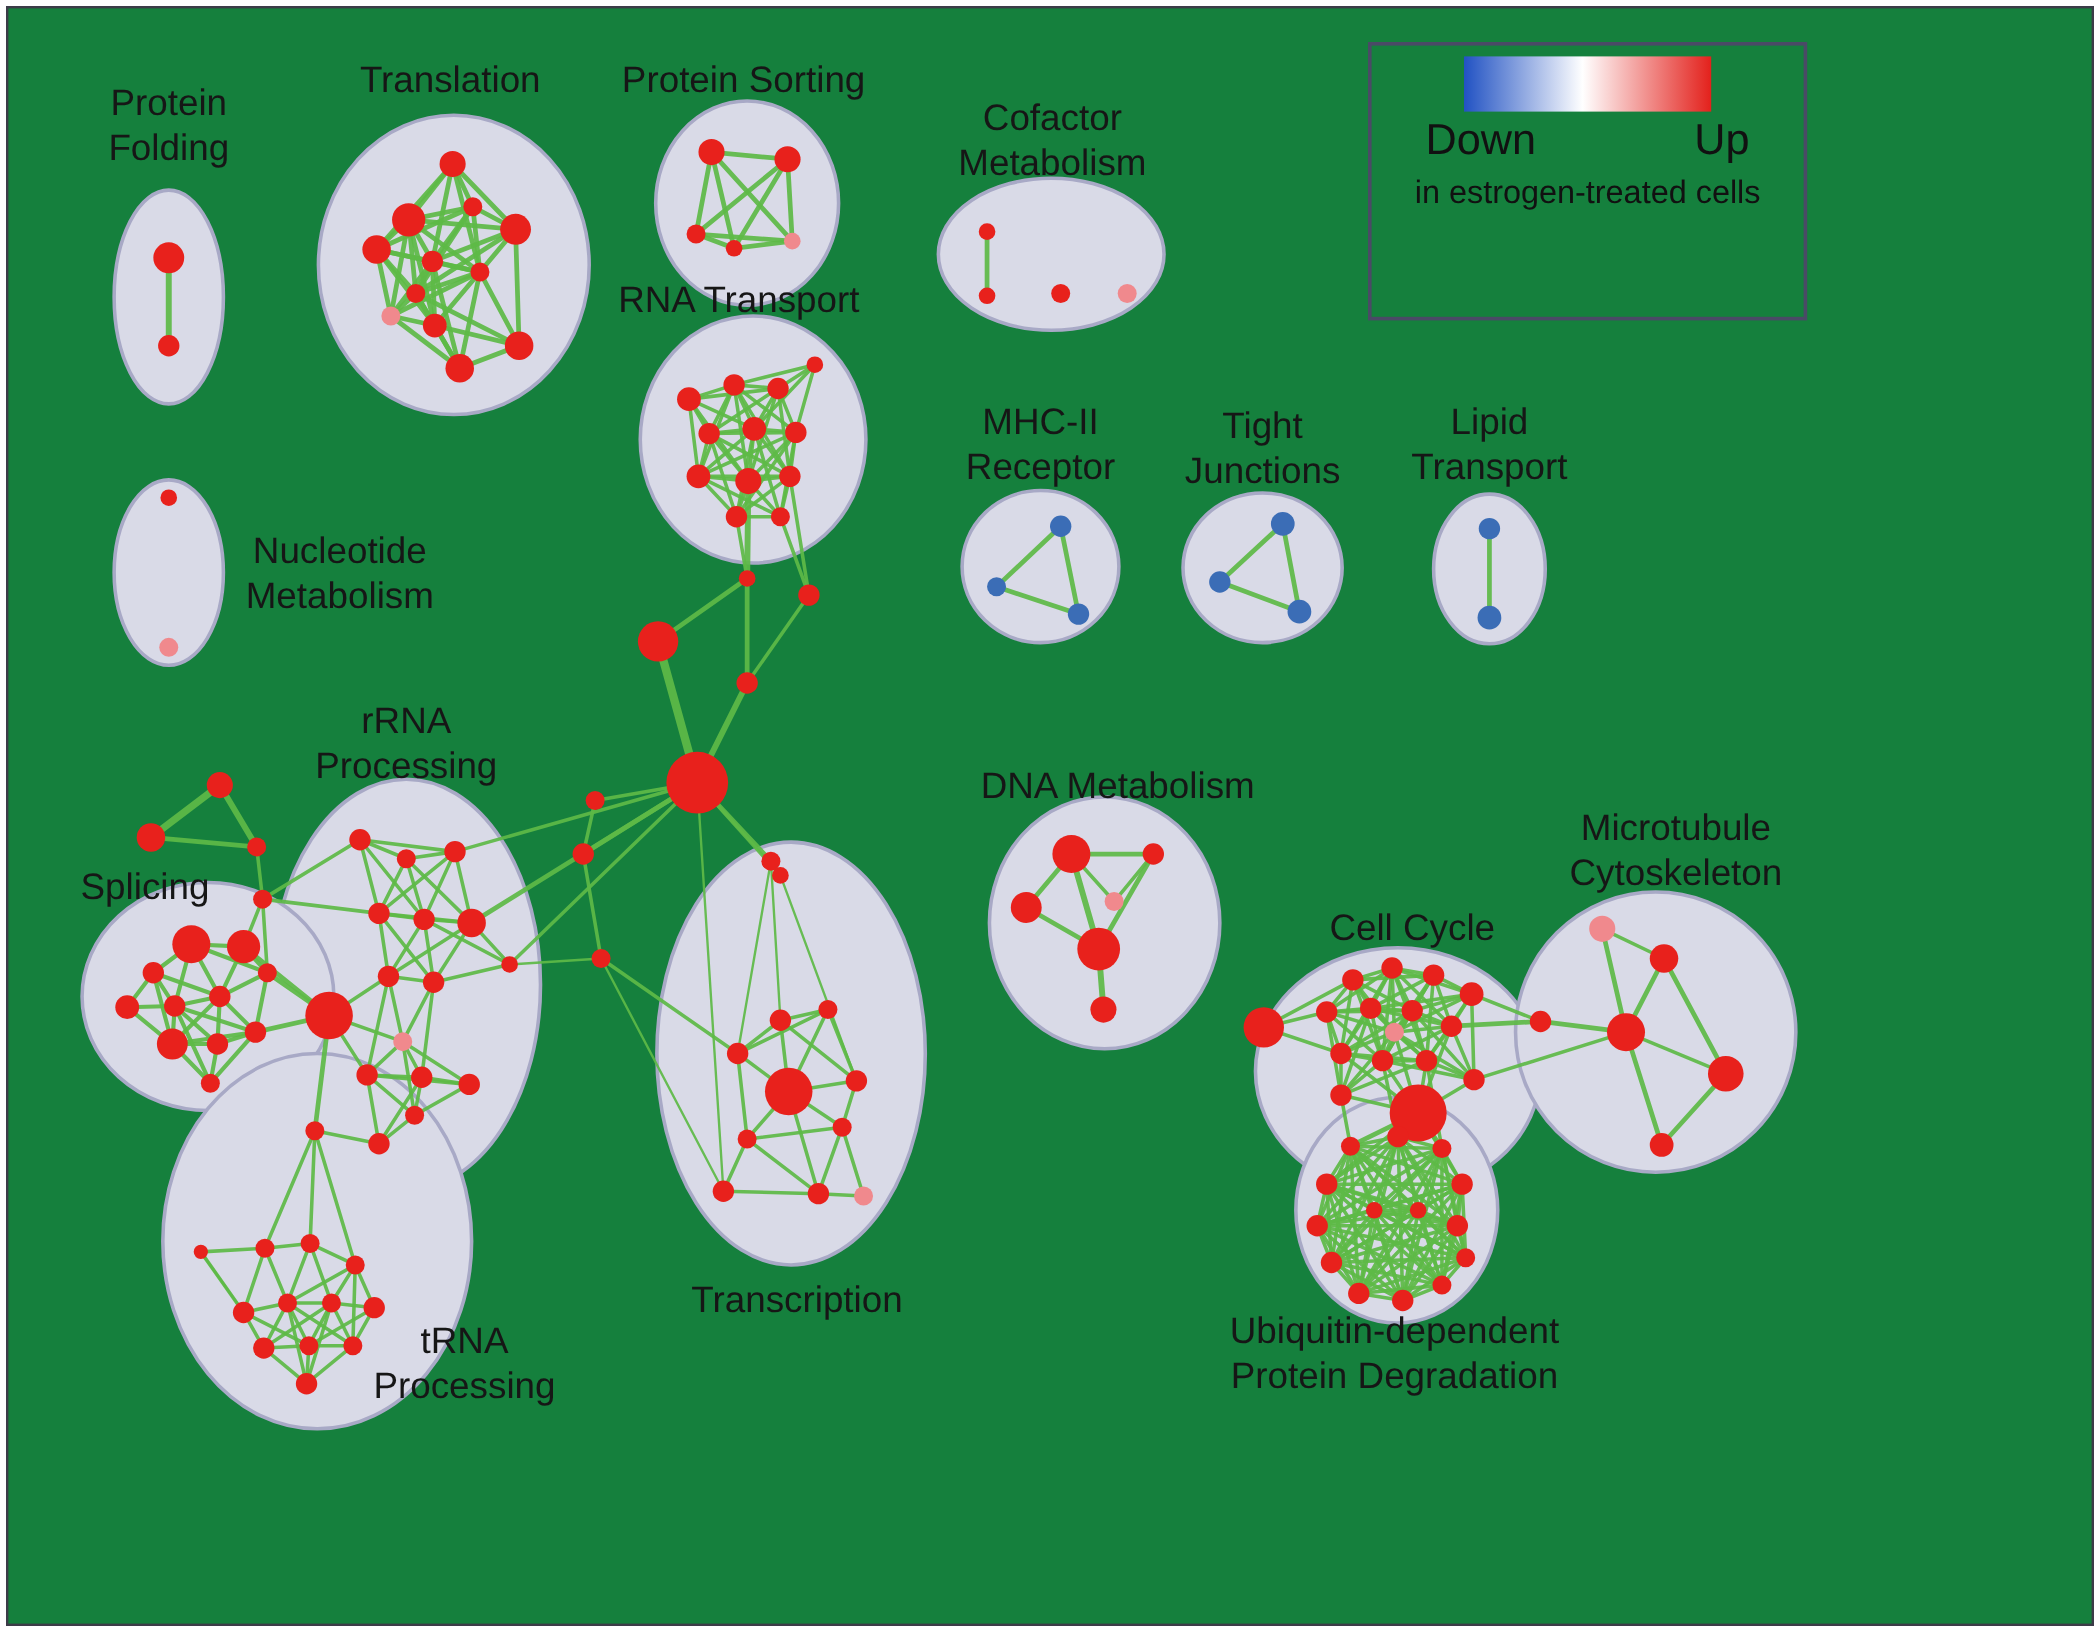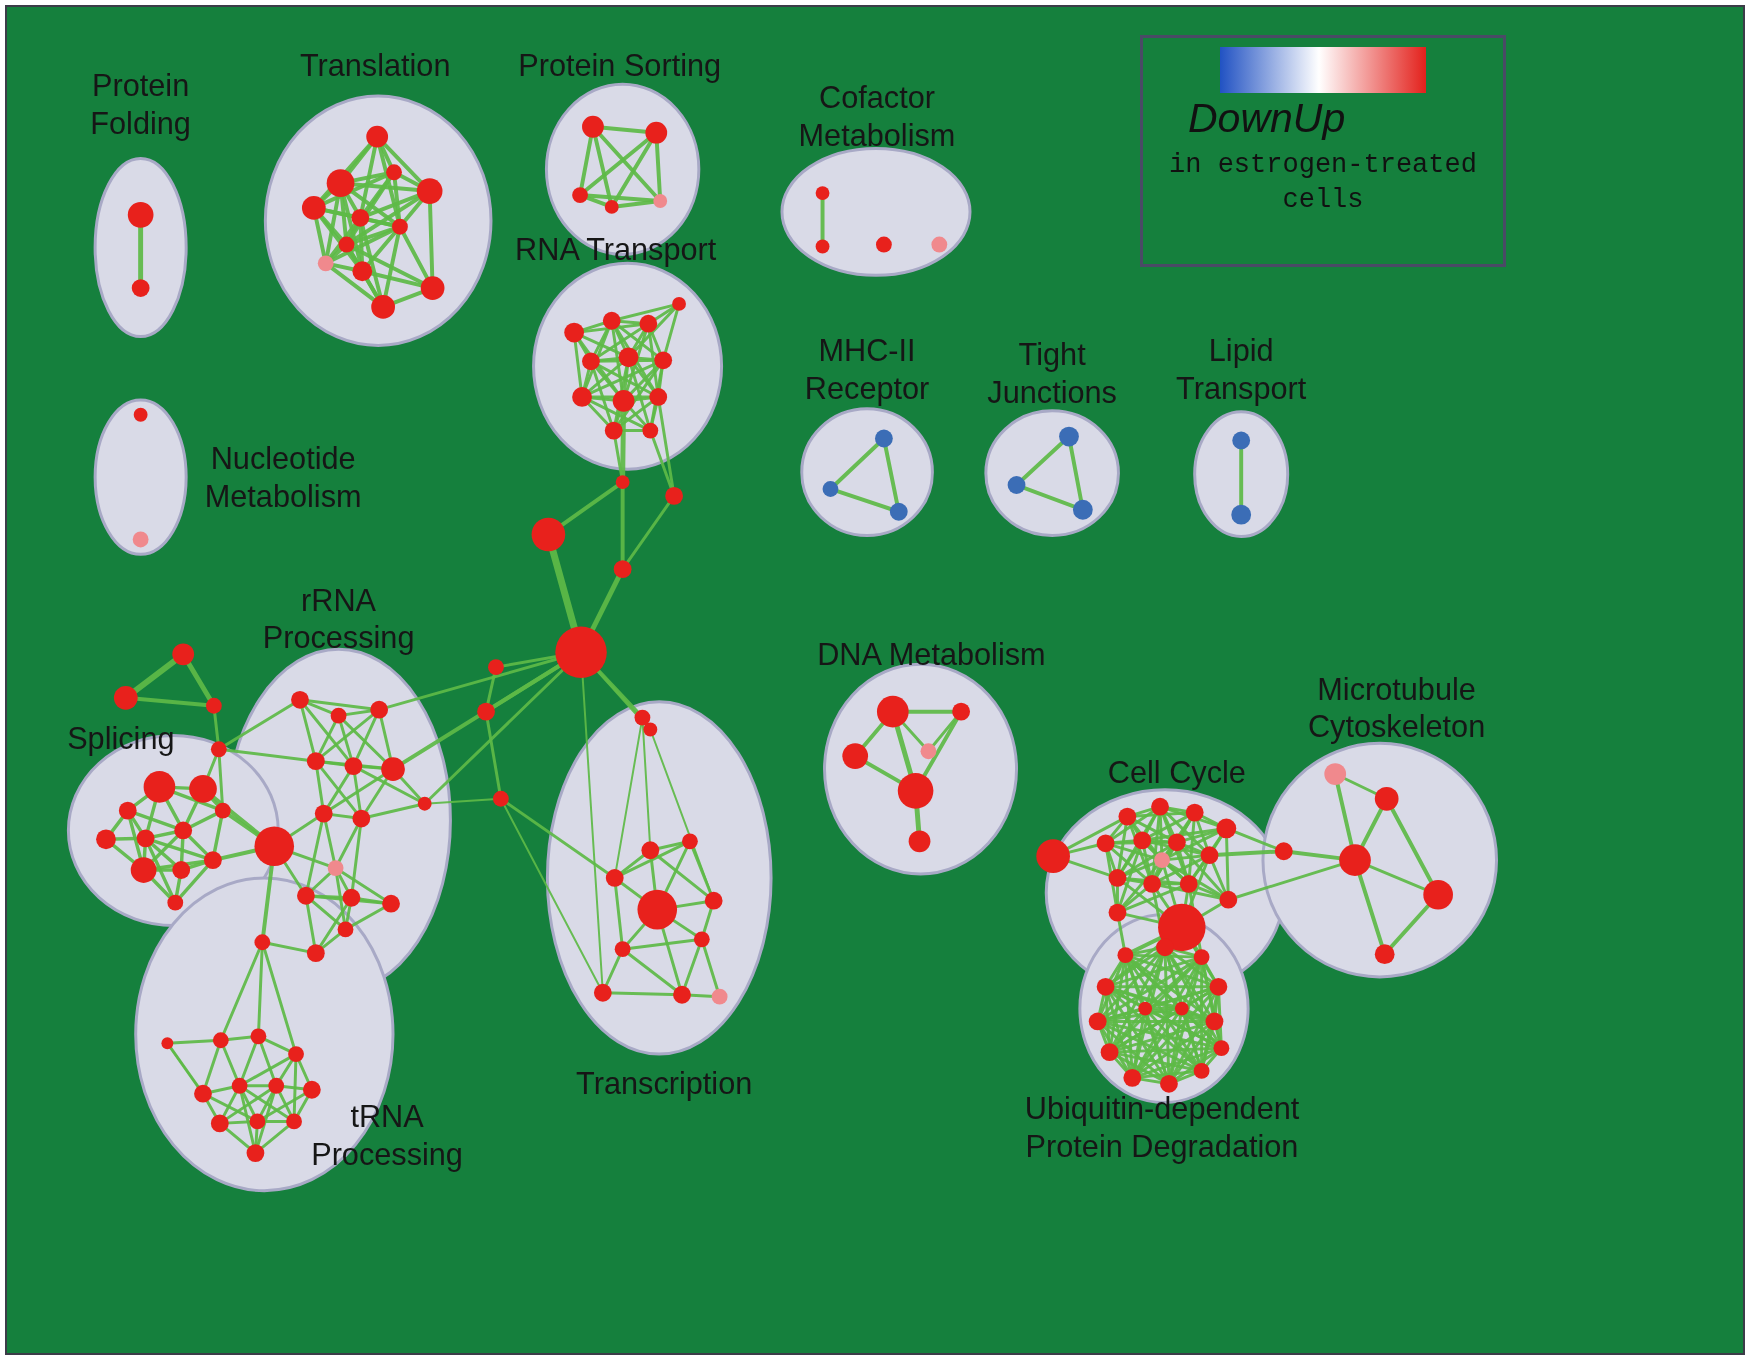--- a/index.html
+++ b/index.html
@@ -14,24 +14,24 @@
   }
   .figure svg { display: block; width: 100%; height: 100%; }
   svg text { font-family: "Liberation Sans", sans-serif; }
   .legend {
     position: absolute; left: 1133px; top: 28px; width: 366px; height: 232px;
     border: 3px solid #4a4a66; box-sizing: border-box; text-align: center; color: #111111;
   }
   .legend-title { font-size: 31px; margin-top: 10px; }
   .legend-gradient { width: 206px; height: 46px; margin: 9px auto 2px auto; }
   .legend-row {
-    display: flex; 
-    width: 270px; margin: 0 auto 6px auto; font-size: 41px; font-style: italic;
+    display: flex; justify-content: space-between;
+    width: 270px; margin: 0 auto 6px auto; font-size: 36px;
   }
-  .legend-note { font-size: 27px; line-height: 35px; font-family: Liberation Mono, monospace; }
+  .legend-note { font-size: 27px; line-height: 35px; }
 </style>
 </head>
 <body>
 
 <div class="page">
   <div class="figure" id="figure" style="background: #15803d;">
     <svg id="network" viewBox="0 0 1750 1360" preserveAspectRatio="xMidYMid meet">
         <g>
           <ellipse cx="133" cy="243" rx="46" ry="90" fill="#d9dae7" stroke="#a8a9c6" stroke-width="3"></ellipse>
           <ellipse cx="373" cy="216" rx="114" ry="126" fill="#d9dae7" stroke="#a8a9c6" stroke-width="3"></ellipse>

